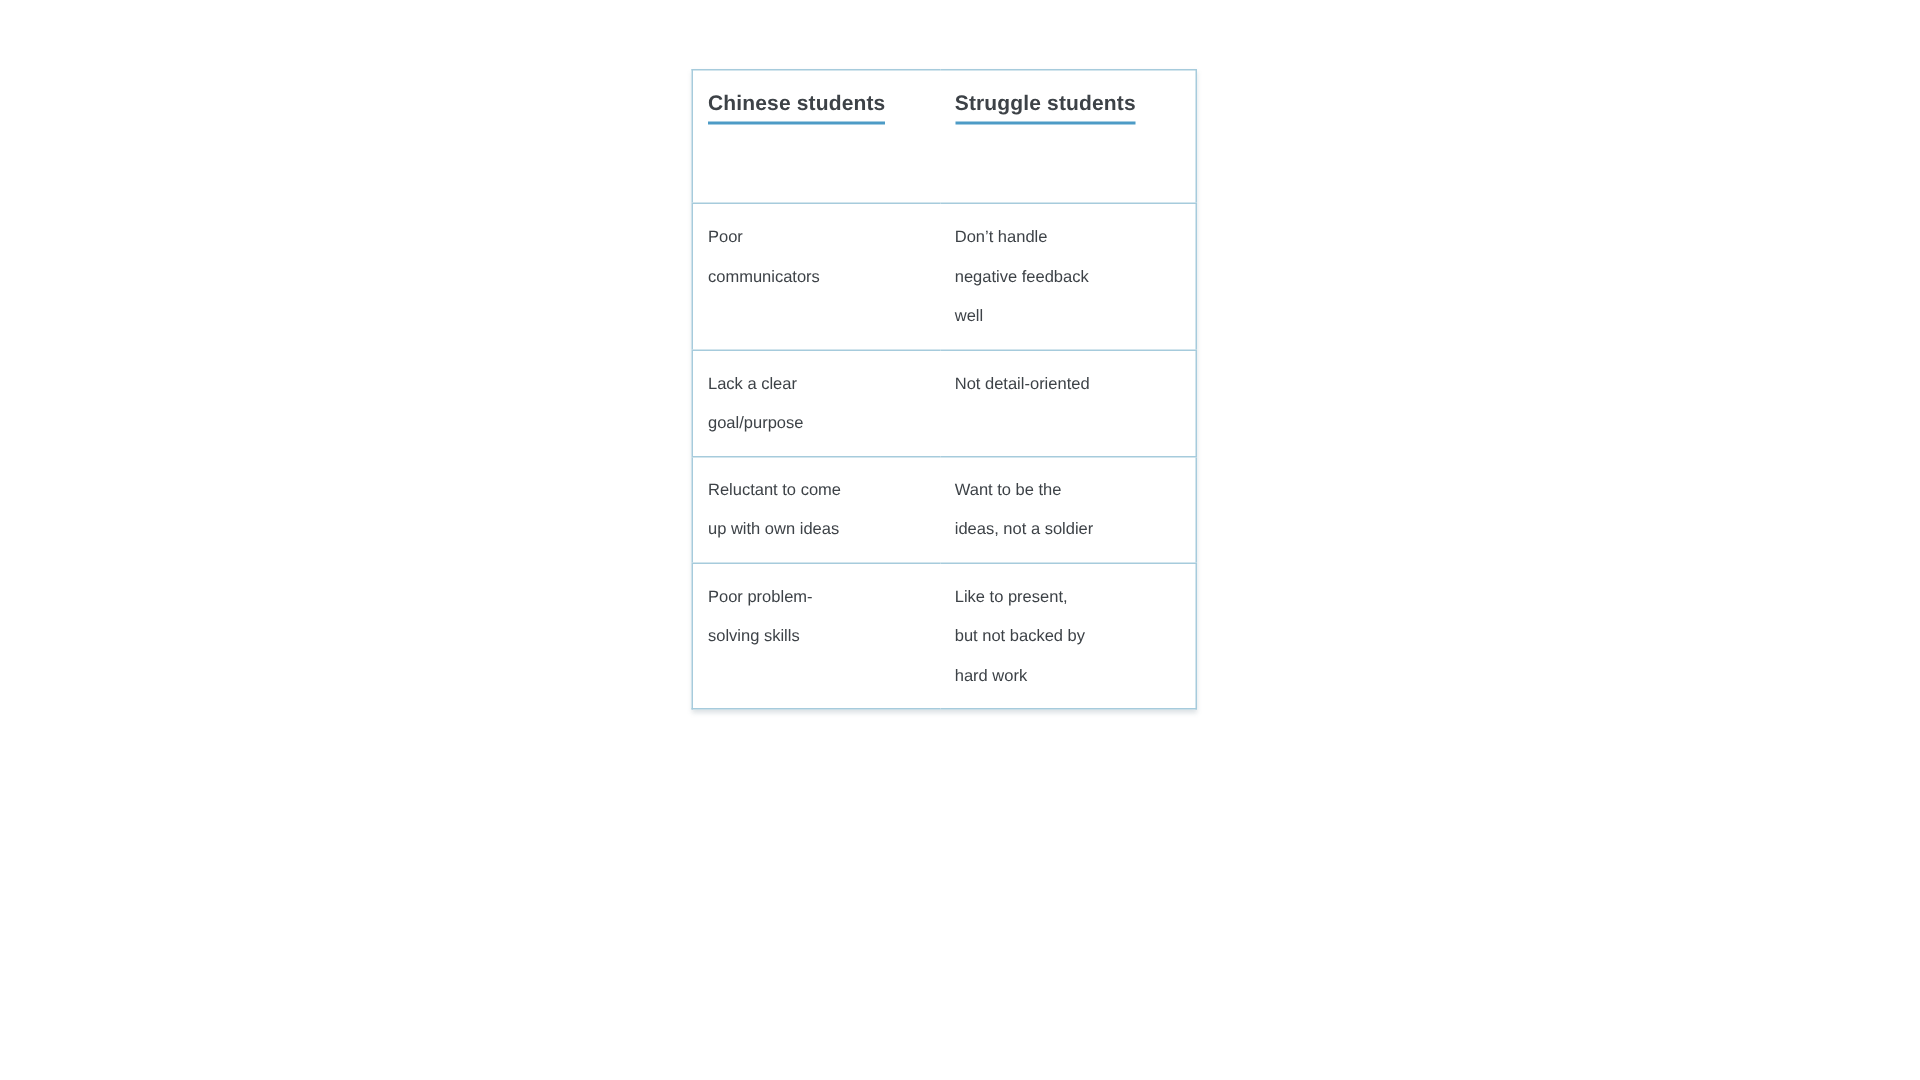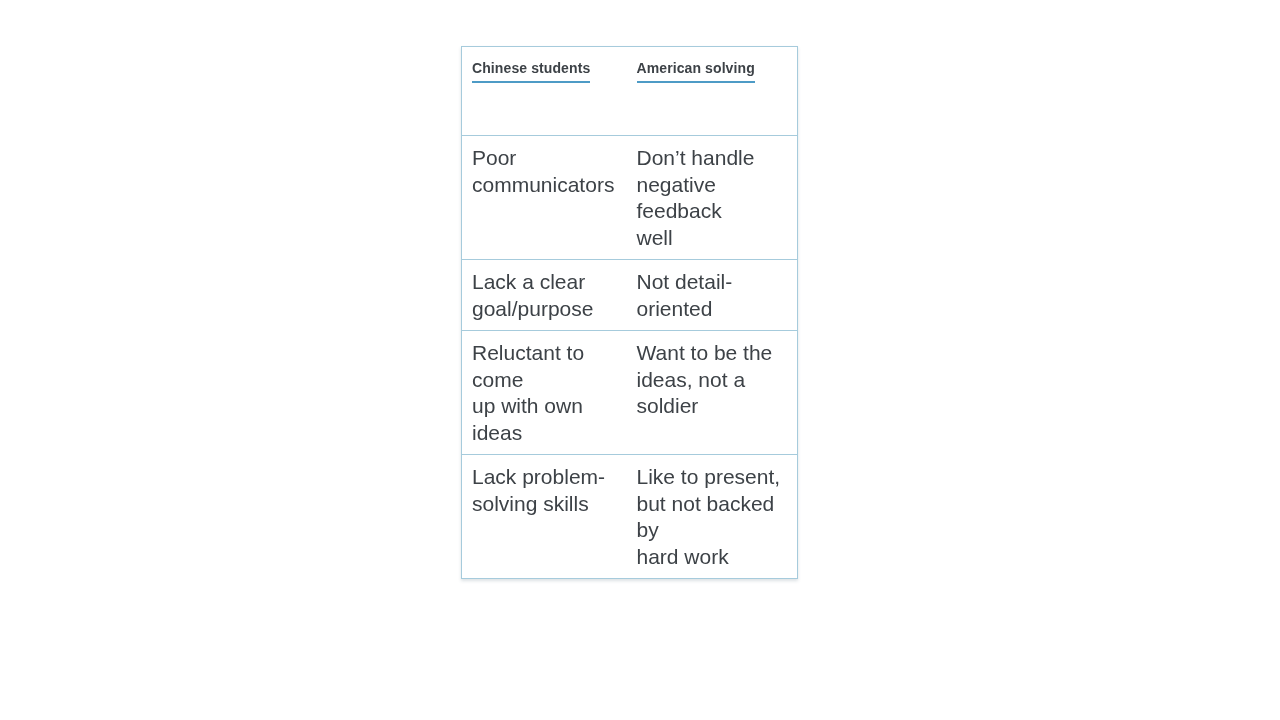--- a/index.html
+++ b/index.html
@@ -35,41 +35,41 @@
   }
   .cmp-table th .hdr-underline {
     display: inline-block;
     padding-bottom: 5px;
     border-bottom: 2px solid #4d9bc6;
   }
   .cmp-table td {
     border-top: 1px solid #a6cbdc;
     vertical-align: top;
     padding: 9px 6px 8px 10px;
-    font-size: 21px;
+    font-size: 11px;
     line-height: 26.5px;
     white-space: pre-line;
   }
 </style>
 </head>
 <body>
 
 <div class="stage">
   <table class="cmp-table">
     <colgroup>
       <col class="c1">
         <col class="c2">
     </colgroup>
     <thead>
       <tr>
         <th>
           <span class="hdr-underline">Chinese students</span>
         </th>
         <th>
-          <span class="hdr-underline">American solving</span>
+          <span class="hdr-underline">Struggle students</span>
         </th>
       </tr>
     </thead>
     <tbody>
       <tr>
         <td>Poor
 communicators</td>
         <td>Don’t handle
 negative feedback
 well</td>
@@ -79,21 +79,21 @@
 goal/purpose</td>
         <td>Not detail-oriented</td>
       </tr>
       <tr>
         <td>Reluctant to come
 up with own ideas</td>
         <td>Want to be the
 ideas, not a soldier</td>
       </tr>
       <tr>
-        <td>Lack problem-
+        <td>Poor problem-
 solving skills</td>
         <td>Like to present,
 but not backed by
 hard work</td>
       </tr>
     </tbody>
   </table>
 </div>
 
 </body></html>

